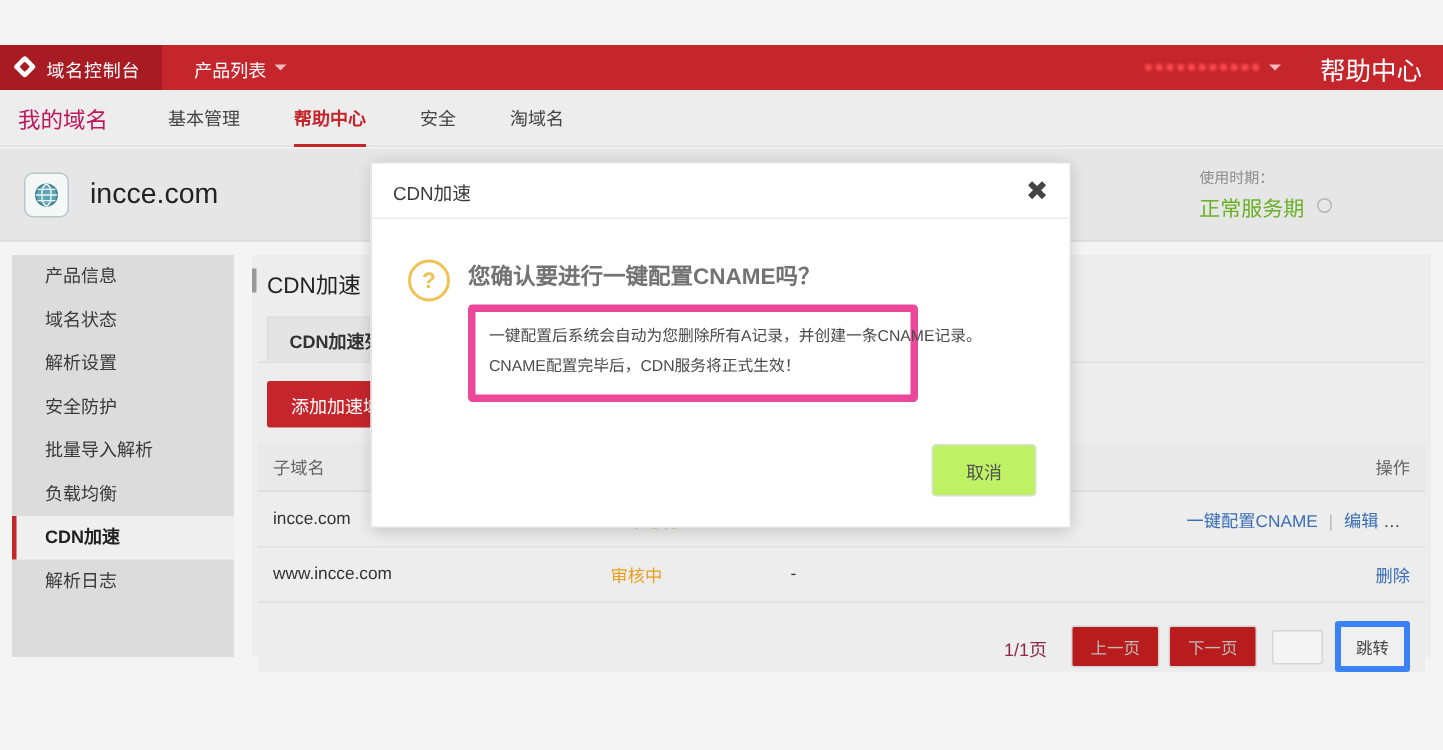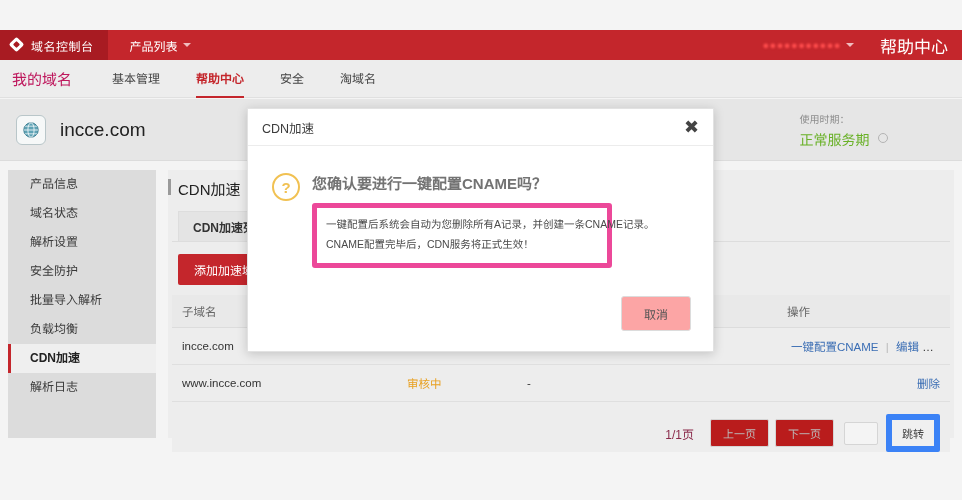--- a/index.html
+++ b/index.html
@@ -318,21 +318,21 @@
     color: #333;
     background: #ededed;
     white-space: nowrap;
     overflow: hidden;
     text-overflow: ellipsis;
   }
   .col-sub   { width: 215px; }
   .col-state { width: 110px; }
   .col-val   { width: 250px; }
   .col-ops   { width: auto; text-align: right; padding-right: 10px !important; }
-  .tbl th.col-ops { text-align: left; padding-right: 10px; }
+  .tbl th.col-ops { text-align: right; padding-right: 10px; }
   .state-ok   { color: #5faa1f; }
   .state-wait { color: #e8a020; }
   .op-link {
     color: #3b6eb4;
     margin-left: 4px;
     white-space: nowrap;
   }
   .op-sep {
     color: #b9b9b9;
     margin-left: 4px;
@@ -368,21 +368,21 @@
     height: 23px;
     border: 1px solid #d5d5d5;
     background: #f4f4f4;
     margin-left: 10px;
     border-radius: 2px;
     font-size: 11px;
     font-family: inherit;
     box-sizing: border-box;
   }
   .pager-go {
-    border: 6px solid #3b82f6;
+    border: 4px solid #3b82f6;
     background: #f0f0f0;
     color: #444;
     font-size: 11px;
     padding: 5px 10px;
     margin-left: 8px;
     border-radius: 2px;
     white-space: nowrap;
     font-family: inherit;
   }
 
@@ -464,21 +464,21 @@
     color: #fff;
     border: none;
     font-size: 12px;
     padding: 8px 22px;
     border-radius: 3px;
     margin-right: 14px;
     white-space: nowrap;
     font-family: inherit;
   }
   .modal-btn-cancel {
-    background: #fca5a5;
+    background: #bef264;
     color: #555;
     border: 1px solid #dcdcdc;
     font-size: 12px;
     padding: 8px 22px;
     border-radius: 3px;
     white-space: nowrap;
     font-family: inherit;
   }
 </style>
 </head>

